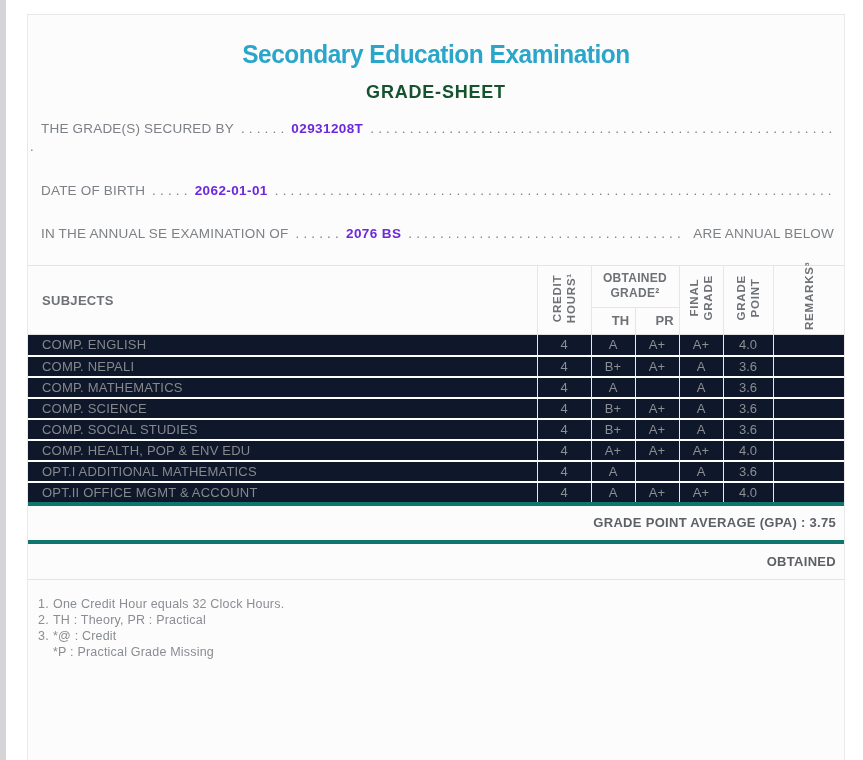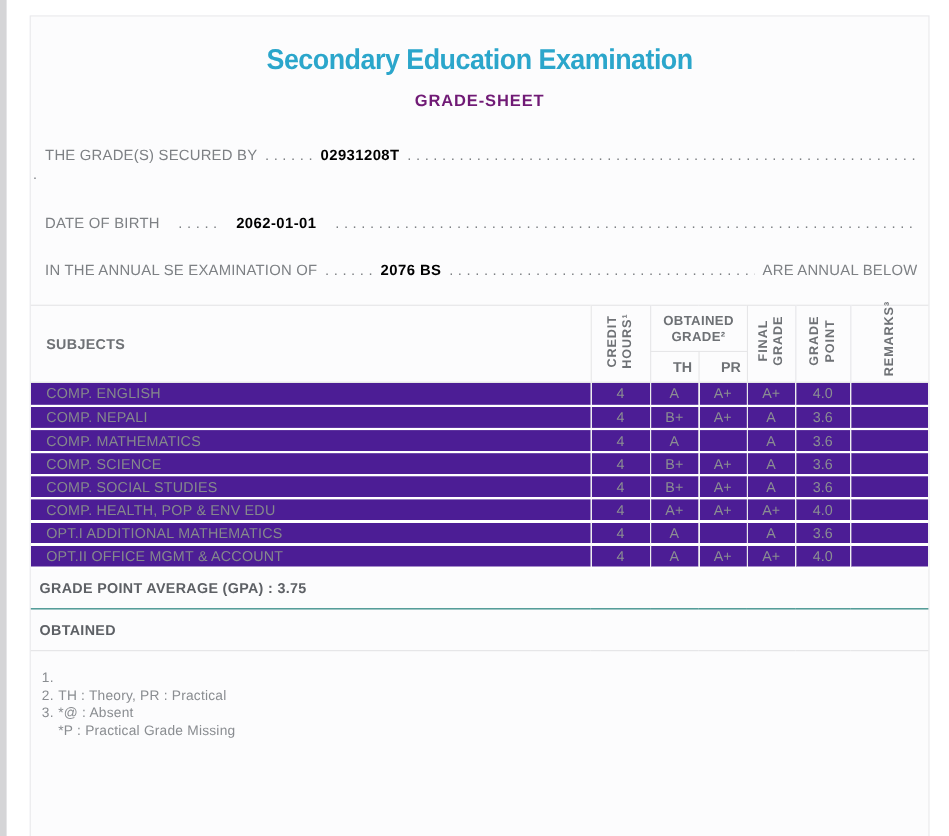--- a/index.html
+++ b/index.html
@@ -26,39 +26,39 @@
     text-align: center;
     font-size: 26px; font-weight: bold;
     color: #2ba6cb;
     letter-spacing: -0.5px;
     transform: scaleX(0.94);
     line-height: 30px;
   }
   .subtitle {
     margin-top: 14px;
     text-align: center;
-    font-size: 15px; font-weight: bold;
-    color: #701a75;
+    font-size: 18px; font-weight: bold;
+    color: #14532d;
     letter-spacing: 0.8px;
     line-height: 18px;
   }
   
-  .info-block { position: relative; margin-top: 32px; padding: 0 10px 0 13px; }
+  .info-block { position: relative; margin-top: 20px; padding: 0 10px 0 13px; }
   .info-line {
     display: flex; align-items: baseline;
     white-space: nowrap; overflow: hidden;
     color: #7d8084; font-size: 13.5px;
     letter-spacing: 0.2px; line-height: 16px;
   }
   .info-line .lbl { flex: none; }
   .dots-mid { flex: none; margin: 0 7px; }
-  .value { flex: none; font-weight: bold; color: #000000; letter-spacing: 0.4px; }
+  .value { flex: none; font-weight: bold; color: #6d28d9; letter-spacing: 0.4px; }
   .dots-fill { flex: 1 1 auto; overflow: hidden; margin-left: 7px; }
   .suffix { flex: none; margin-left: 7px; }
-  .line-dob { margin-top: 46px; gap: 10px; }
+  .line-dob { margin-top: 46px; }
   .line-exam { margin-top: 27px; }
   .stray-period {
     position: absolute; left: 2px; top: 18px;
     color: #7d8084; font-size: 13px;
   }
   
   table.grades {
     width: 100%;
     margin-top: 23px;
     border-collapse: collapse;
@@ -94,38 +94,38 @@
   .vtext {
     display: inline-block;
     writing-mode: vertical-rl;
     transform: rotate(180deg);
     white-space: pre-line;
     font-size: 11.5px; font-weight: bold;
     letter-spacing: 0.8px; line-height: 14px;
     max-height: 64px;
   }
   tbody td {
-    background: #4c1d95;
+    background: #0f172a;
     border-bottom: 2px solid #ffffff;
     border-left: 1px solid #e9e9eb;
     color: #8b8e92; font-size: 13px;
     text-align: center;
     height: 21px; padding: 2px 4px;
     overflow: hidden; white-space: nowrap;
   }
   tbody td.subj {
     text-align: left; padding-left: 14px;
     border-left: none; color: #85888c;
     letter-spacing: 0.2px;
   }
   tr.summary-row td {
     background: transparent;
     border: none;
-    border-top: 1px solid #0f766e;
-    text-align: left;
+    border-top: 4px solid #0f766e;
+    text-align: right;
     font-weight: bold; color: #5d6065;
     font-size: 13px; letter-spacing: 0.3px;
     height: 38px; padding: 0 8px;
   }
   tr.status-row td { border-bottom: 1px solid #e4e4e6; }
   
   .footnotes {
     margin-top: 16px; padding-left: 10px;
     color: #8a8d91; font-size: 12.5px; line-height: 16px;
     letter-spacing: 0.2px;
@@ -273,25 +273,26 @@
       </tr>
       <tr class="summary-row status-row">
         <td colspan="7">OBTAINED</td>
       </tr>
     </tbody>
   </table>
 
   <div class="footnotes">
     <div class="fn-row">
       <span class="fn-num">1.</span>
+      <span>One Credit Hour equals 32 Clock Hours.</span>
     </div>
     <div class="fn-row">
       <span class="fn-num">2.</span>
       <span>TH : Theory, PR : Practical</span>
     </div>
     <div class="fn-row">
       <span class="fn-num">3.</span>
-      <span>*@ : Absent</span>
+      <span>*@ : Credit</span>
     </div>
     <div class="fn-sub">*P : Practical Grade Missing</div>
   </div>
 
 </div>
 
 </body></html>

